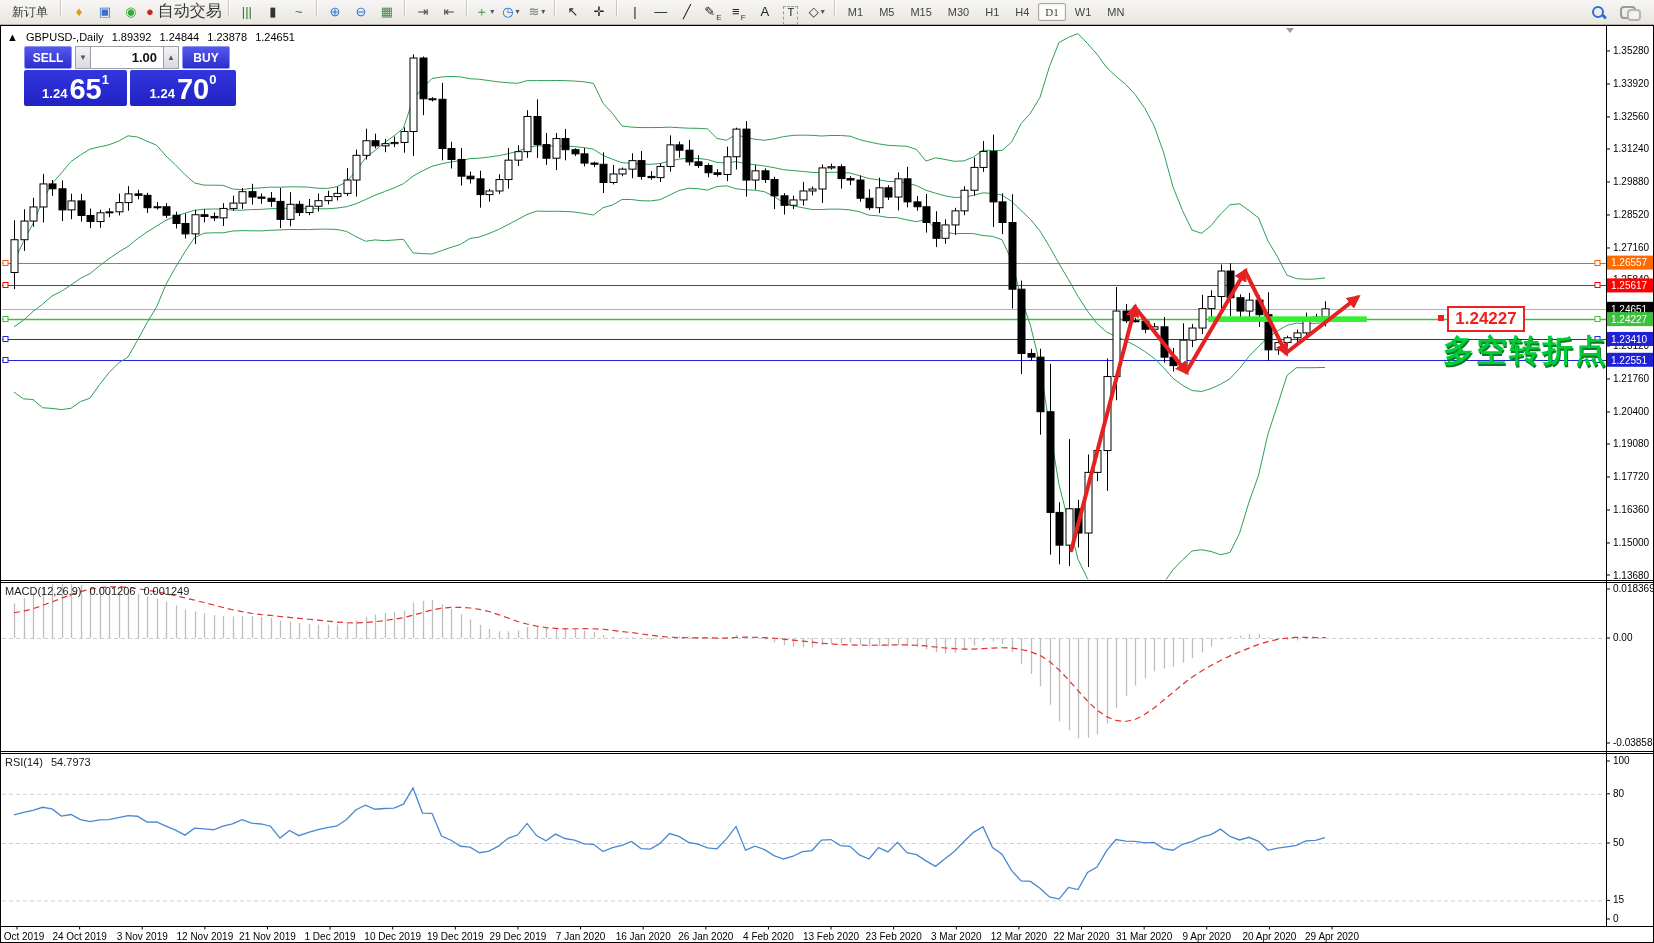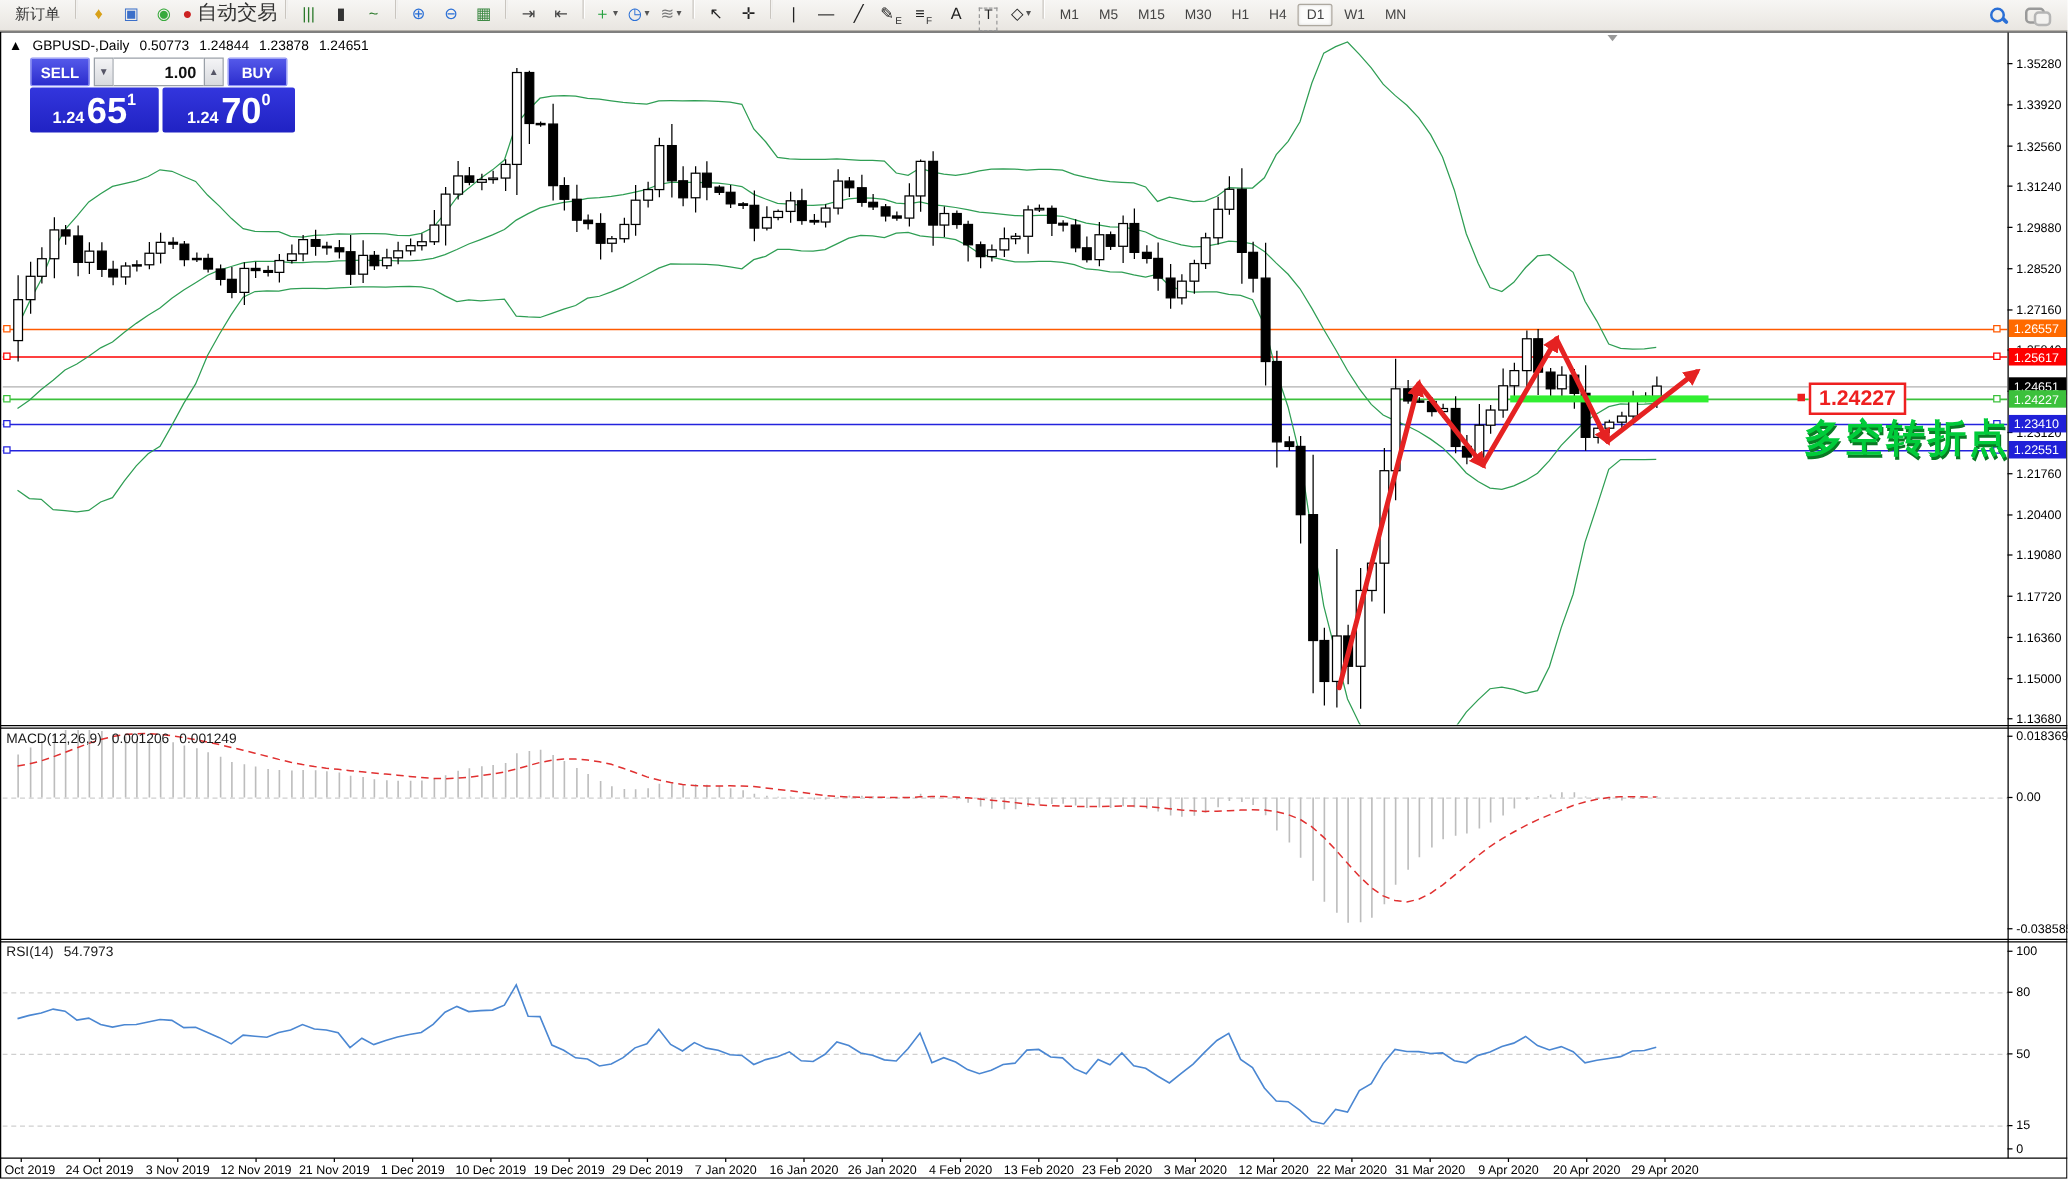--- a/index.html
+++ b/index.html
@@ -11,21 +11,21 @@
   .tb-btn{display:inline-flex;align-items:center;justify-content:center;height:21px;min-width:22px;
     margin:0 1px;border:1px solid transparent;border-radius:2px;font-size:13px;color:#333;cursor:default;}
   .tb-btn.textbtn{padding:0 6px;font-size:12px;}
   .tb-sep{display:inline-block;width:1px;height:18px;background:#c9c5bf;margin:0 4px;
     border-right:1px solid #fff;}
   .tb-glyph{font-size:13px;line-height:1;}
   .tb-sub{font-size:8px;margin-left:1px;align-self:flex-end;}
   .tb-dd{font-size:8px;color:#555;margin-left:2px;}
   .tb-label{font-size:16px;margin-left:4px;}
   .tf-btn{display:inline-block;padding:2px 6px;font-size:11px;color:#444;margin:13px 1px;border:1px solid transparent;border-radius:2px;}
-  .tf-btn.active{background:#fcfcfb;border:1px solid #ada89f;box-shadow:inset 0 0 2px #ccc;}
+  .tf-btn.active{background:#fcfcfb;border:1px solid #ada89f;box-shadow:inset 0 0 2px #ccc;font-family:Liberation Serif, serif;}
   .boxed{border:1px dashed #999 !important;padding:0 3px;font-size:11px;height:17px;}
   #tb-right{margin-left:auto;margin-right:10px;display:flex;align-items:center;}
   .search-icon{position:relative;width:16px;height:16px;margin:0 8px;display:inline-block;}
   .search-icon i{position:absolute;left:2px;top:2px;width:8px;height:8px;border:2px solid #2a6fd6;border-radius:50%;}
   .search-icon b{position:absolute;left:11px;top:11px;width:6px;height:3px;background:#2a6fd6;transform:rotate(45deg);border-radius:2px;}
   .chat-icon{position:relative;width:18px;height:13px;margin:0 6px;display:inline-block;}
   .chat-icon i{position:absolute;left:0;top:0;width:12px;height:9px;border:2px solid #9a9a9a;border-radius:4px;}
   .chat-icon b{position:absolute;left:7px;top:3px;width:10px;height:8px;border:2px solid #b5b5b5;border-radius:4px;background:#f3f2f0;}
   
   #chartwrap{position:absolute;left:0;top:25px;width:1654px;height:918px;}
@@ -734,21 +734,21 @@
         <line x1="1269.3809523809523" y1="901.5" x2="1269.3809523809523" y2="904.5" stroke="#000"></line>
         <text x="1269.3809523809523" y="914.5" font-size="10" fill="#000" text-anchor="middle">20 Apr 2020</text>
         <line x1="1332" y1="901.5" x2="1332" y2="904.5" stroke="#000"></line>
         <text x="1332" y="914.5" font-size="10" fill="#000" text-anchor="middle">29 Apr 2020</text>
       </g>
     </svg>
 
   <div id="ohlc-header">
     <span>▲</span>
     <span>GBPUSD-,Daily</span>
-    <span>0.50773</span>
+    <span>1.89392</span>
     <span>1.24844</span>
     <span>1.23878</span>
     <span>1.24651</span>
   </div>
 
   <div id="trade-panel">
     <div id="tp-row1">
       <div class="tp-btn">SELL</div>
       <div id="tp-vol">
         <div class="tp-spin">▼</div>

